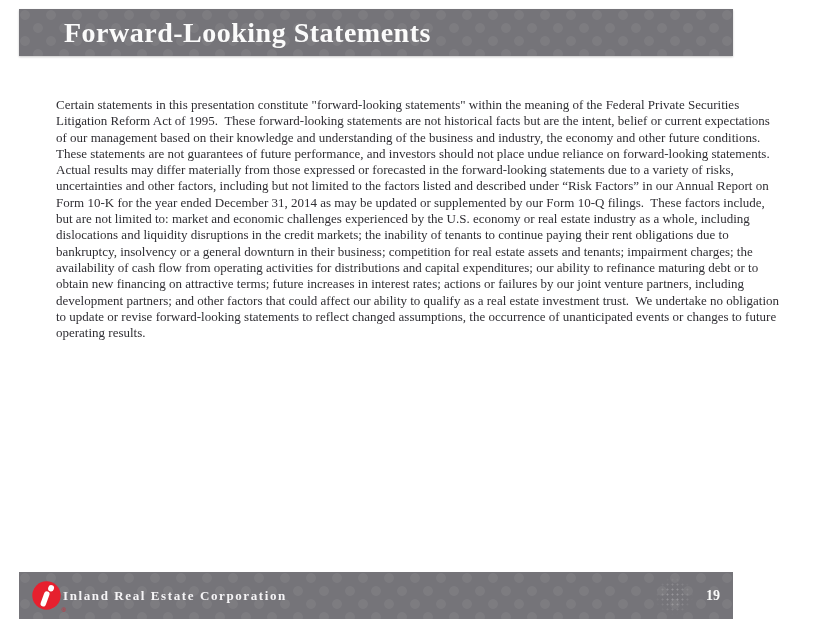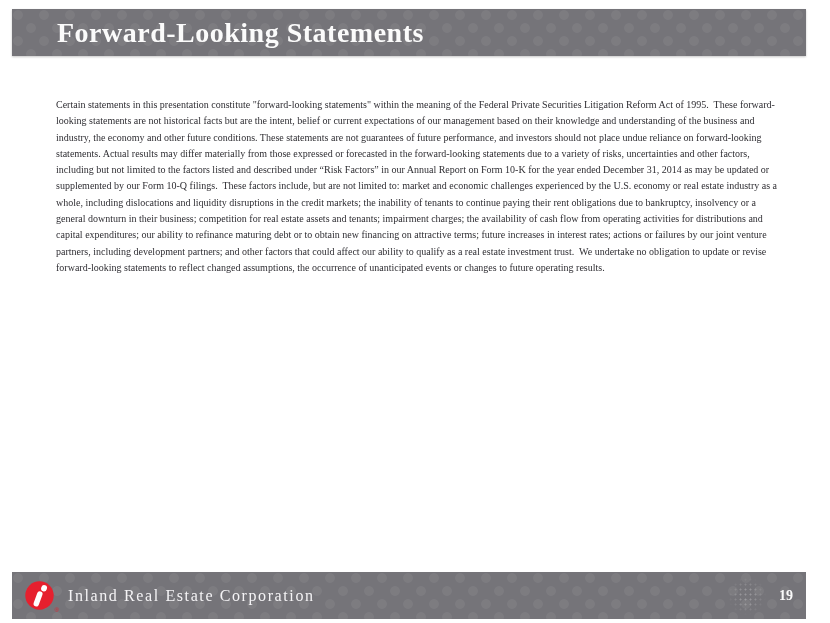--- a/index.html
+++ b/index.html
@@ -9,22 +9,22 @@
     width: 830px;
     height: 623px;
     background: #ffffff;
     overflow: hidden;
     font-family: "Liberation Serif", serif;
   }
 
   
   .bar {
     position: absolute;
-    left: 12px;
-    width: 794px;
+    left: 19px;
+    width: 714px;
     background-color: #757479;
     background-image:
       radial-gradient(circle at 6px 6px, rgba(255,255,255,0.055) 4.5px, transparent 5.2px),
       radial-gradient(circle at 19px 19px, rgba(255,255,255,0.055) 4.5px, transparent 5.2px);
     background-size: 26px 26px;
   }
 
   .title-bar {
     top: 9px;
     height: 47px;
@@ -44,21 +44,21 @@
 
   
   .content {
     position: absolute;
     left: 56px;
     top: 97px;
     width: 724px;
   }
   .disclaimer {
     margin: 0;
-    font-size: 10px;
+    font-size: 13px;
     line-height: 16.3px;
     color: #2f2e33;
     white-space: pre-wrap;
     text-align: left;
   }
 
   
   .footer-bar {
     top: 572px;
     height: 47px;
@@ -93,24 +93,24 @@
     position: absolute;
     right: -4px;
     bottom: -2px;
     font-size: 6px;
     line-height: 6px;
     color: #e6202e;
     font-family: "Liberation Sans", sans-serif;
   }
 
   .company {
-    margin-left: 13px;
+    margin-left: 1px;
     color: #f5f4f6;
-    font-size: 16px;
-    font-weight: normal;
+    font-size: 13px;
+    font-weight: bold;
     letter-spacing: 1.6px;
     white-space: nowrap;
   }
 
   .page-num {
     margin-left: auto;
     margin-right: 13px;
     color: #fafafa;
     font-size: 14px;
     font-weight: bold;

